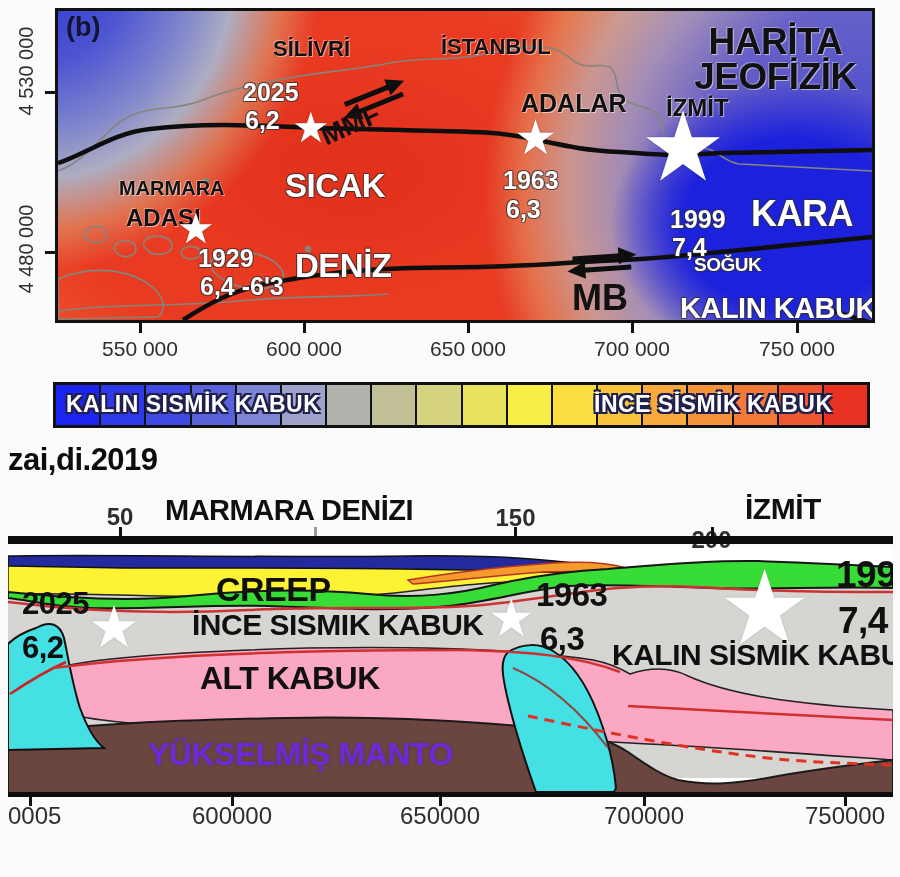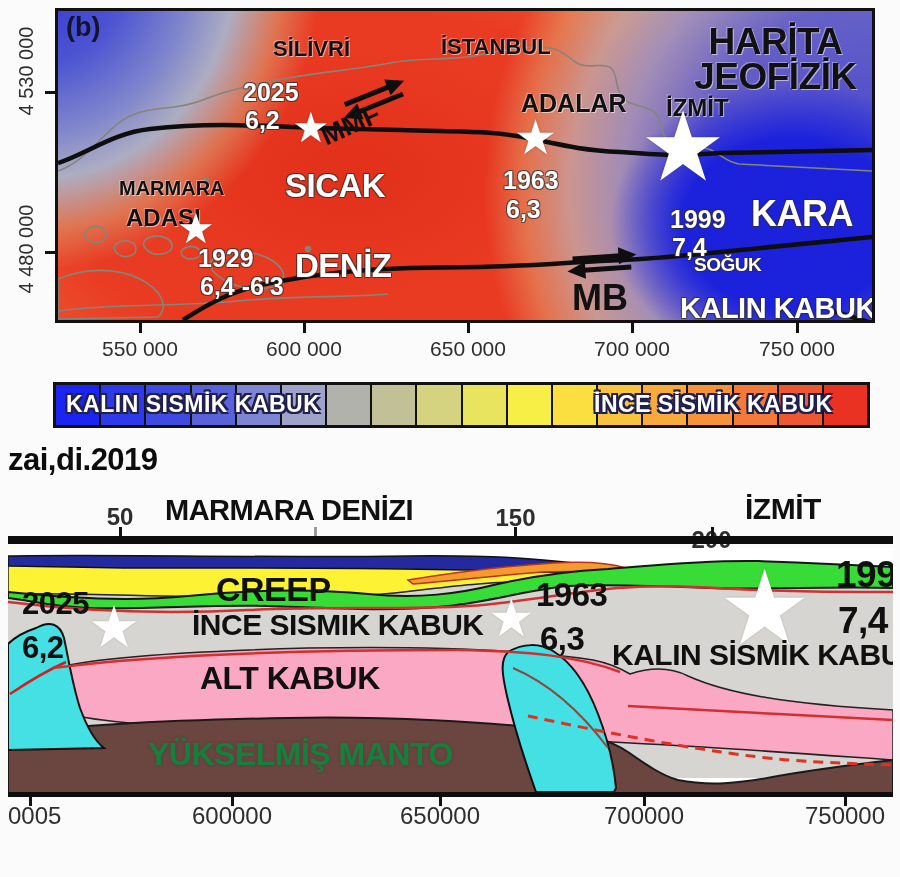--- a/index.html
+++ b/index.html
@@ -32,21 +32,21 @@
   
   .cbar{position:absolute;left:53px;top:382px;width:817px;height:46px;border:3px solid #111;
         box-sizing:border-box;display:flex;}
   .cbar-cell{flex:1;border-right:2px solid #111;}
   .cbar-cell:last-child{border-right:none;}
   .cbar-label{position:absolute;top:391px;font-size:23px;font-weight:800;color:#fff;letter-spacing:.5px;
         text-shadow:-2px -2px 0 #20204e,2px -2px 0 #20204e,-2px 2px 0 #20204e,2px 2px 0 #20204e,0 2px 0 #20204e,0 -2px 0 #20204e;}
   .credit{position:absolute;left:8px;top:442px;font-size:31px;font-weight:800;color:#0c0c0c;letter-spacing:-.5px;}
   
   .sec-lbl{position:absolute;line-height:1;white-space:nowrap;font-weight:900;color:#101010;letter-spacing:-.5px;}
-  .sec-wht{color:#15803d;text-shadow:0 0 3px rgba(70,50,50,.5);}
+  .sec-wht{color:#6d28d9;text-shadow:0 0 3px rgba(70,50,50,.5);}
   .axis-line{position:absolute;background:#0d0d0d;}
   .sec-star{position:absolute;color:#fff;line-height:1;text-shadow:0 0 2px rgba(120,120,120,.4);}
   .sec-star::before{content:"★";}
 </style>
 </head>
 <body>
 
 <div class="page">
 
   <div class="abs tick-label yrot" style="left:-22px;top:60px;width:96px;height:22px;font-size:20px;">4 530 000</div>

